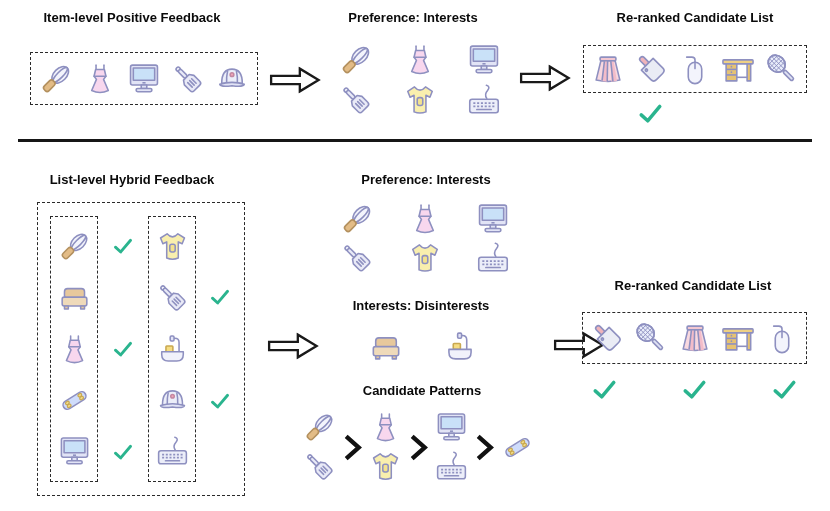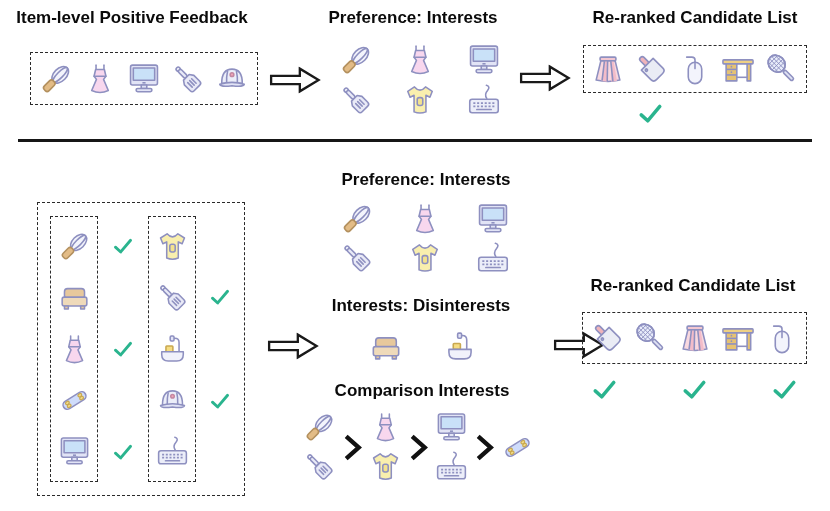--- a/index.html
+++ b/index.html
@@ -1,18 +1,18 @@
 <!DOCTYPE html>
 <html><head>
 <meta charset="utf-8">
 <style>
   *{box-sizing:border-box}
   body{margin:0;background:#fff}
   .canvas{position:relative;width:830px;height:511px;background:#fff;font-family:"Liberation Sans",sans-serif;color:#0a0a0a;overflow:hidden}
-  .title{position:absolute;font-weight:700;font-size:17px;line-height:18px;text-align:center;white-space:nowrap}
+  .title{position:absolute;font-weight:700;font-size:13px;line-height:18px;text-align:center;white-space:nowrap}
   .dashed{border:1.5px dashed #2a2a2a}
   .icon-row{position:absolute;display:flex;align-items:center;justify-content:space-evenly}
   .icon{display:inline-flex;align-items:center;justify-content:center}
   .icon svg{width:38px;height:38px;display:block}
   .grid3{position:absolute;display:flex;gap:26px}
   .grid3b{position:absolute;display:flex;gap:30px}
   .check-row{position:absolute;display:flex}
   .check-row .check-slot{flex:1 1 0;display:flex;align-items:center;justify-content:center}
   .check-row .check-slot svg{width:27px;height:27px;display:block}
   .outer-box{position:absolute}
@@ -307,20 +307,21 @@
           <use href="#sym-check" xlink:href="#sym-check"></use>
         </svg>
       </span>
       <span class="check-slot"></span>
       <span class="check-slot"></span>
       <span class="check-slot"></span>
     </div>
 
   <div class="divider"></div>
 
+  <div class="title" style="left:10px;top:171px;width:244px">List-level Hybrid Feedback</div>
   <div class="dashed outer-box" style="left:37px;top:202px;width:208px;height:294px">
     <div class="dashed inner-box" style="left:12px;top:13px">
         <span class="icon">
           <svg viewBox="0 0 48 48">
             <use href="#sym-whisk" xlink:href="#sym-whisk"></use>
           </svg>
         </span>
         <span class="icon">
           <svg viewBox="0 0 48 48">
             <use href="#sym-sofa" xlink:href="#sym-sofa"></use>
@@ -454,21 +455,21 @@
           <use href="#sym-sofa" xlink:href="#sym-sofa"></use>
         </svg>
       </span>
       <span class="icon">
         <svg viewBox="0 0 48 48">
           <use href="#sym-sink" xlink:href="#sym-sink"></use>
         </svg>
       </span>
     </div>
 
-  <div class="title" style="left:317px;top:382px;width:210px">Comparison Interests</div>
+  <div class="title" style="left:317px;top:382px;width:210px">Candidate Patterns</div>
   <div class="cmp-row" style="left:301px;top:405px;height:84px">
     <div class="cmp-group">
         <span class="icon">
           <svg viewBox="0 0 48 48">
             <use href="#sym-whisk" xlink:href="#sym-whisk"></use>
           </svg>
         </span>
         <span class="icon">
           <svg viewBox="0 0 48 48">
             <use href="#sym-spatula" xlink:href="#sym-spatula"></use>

